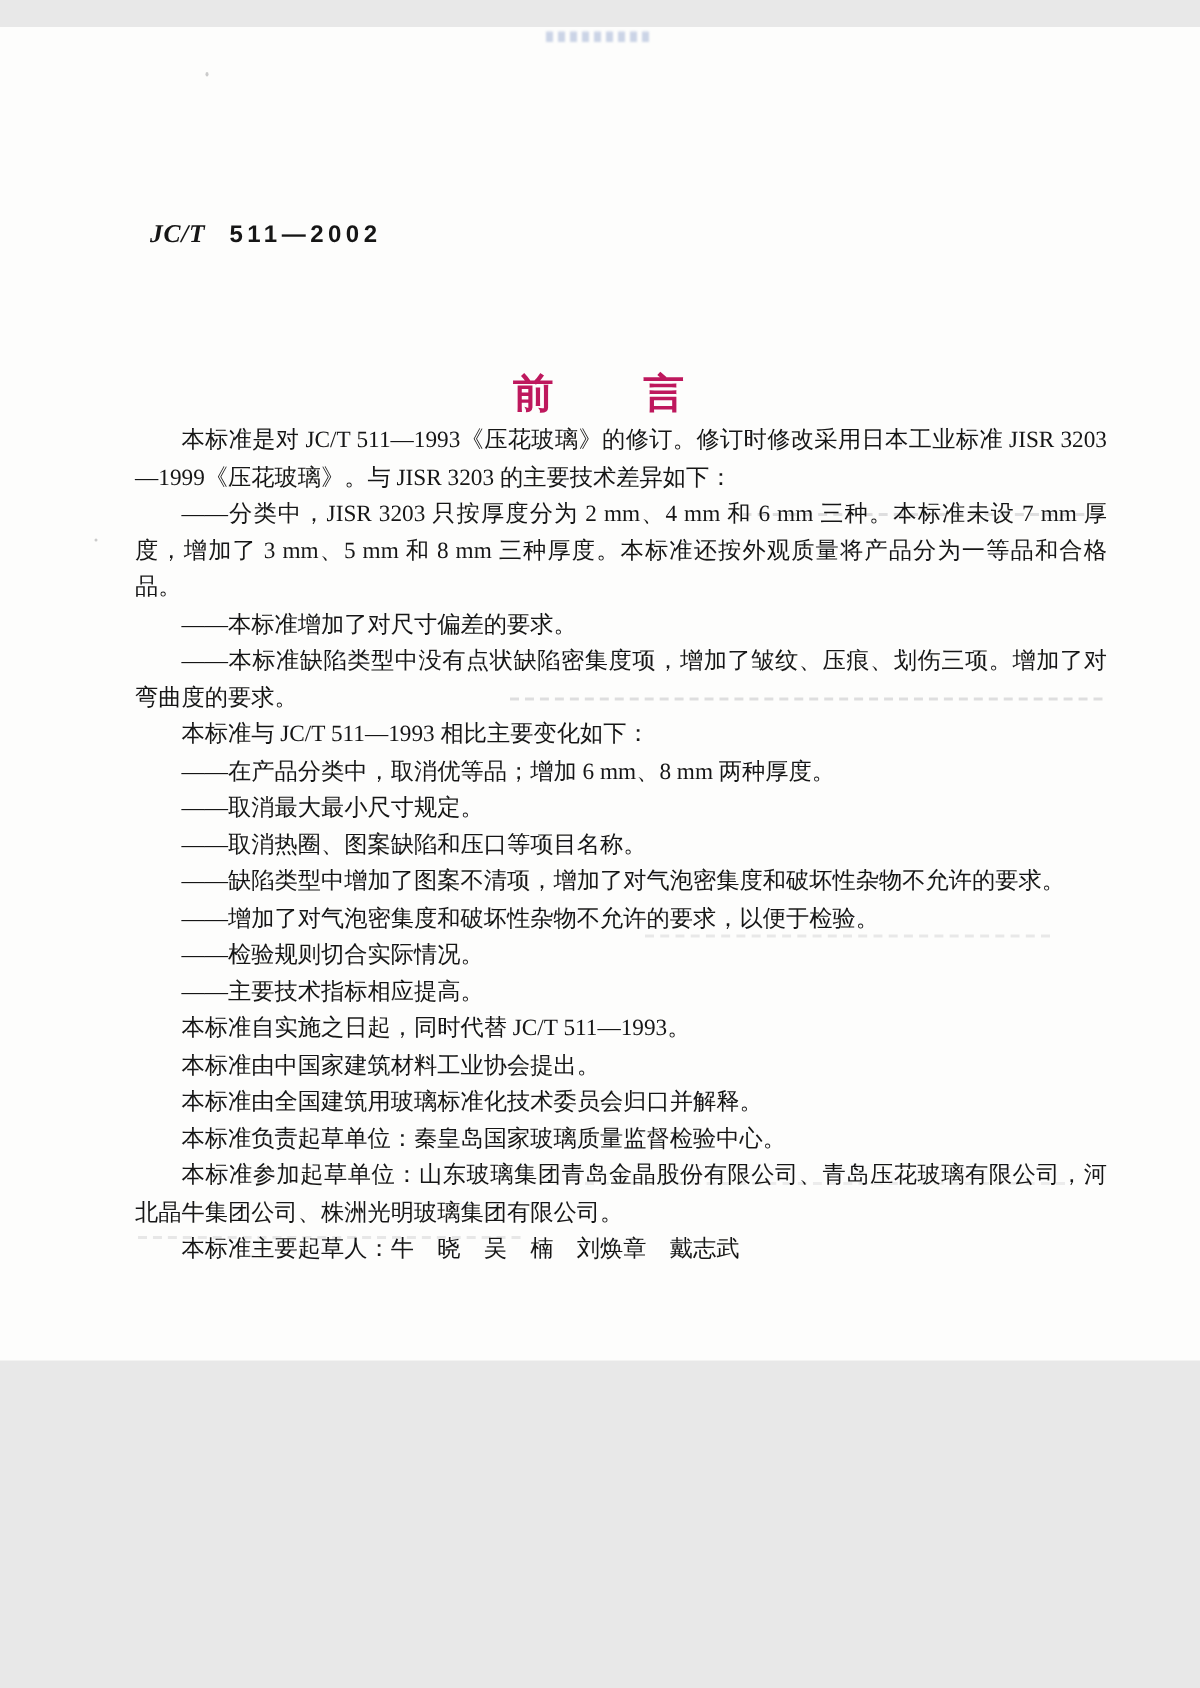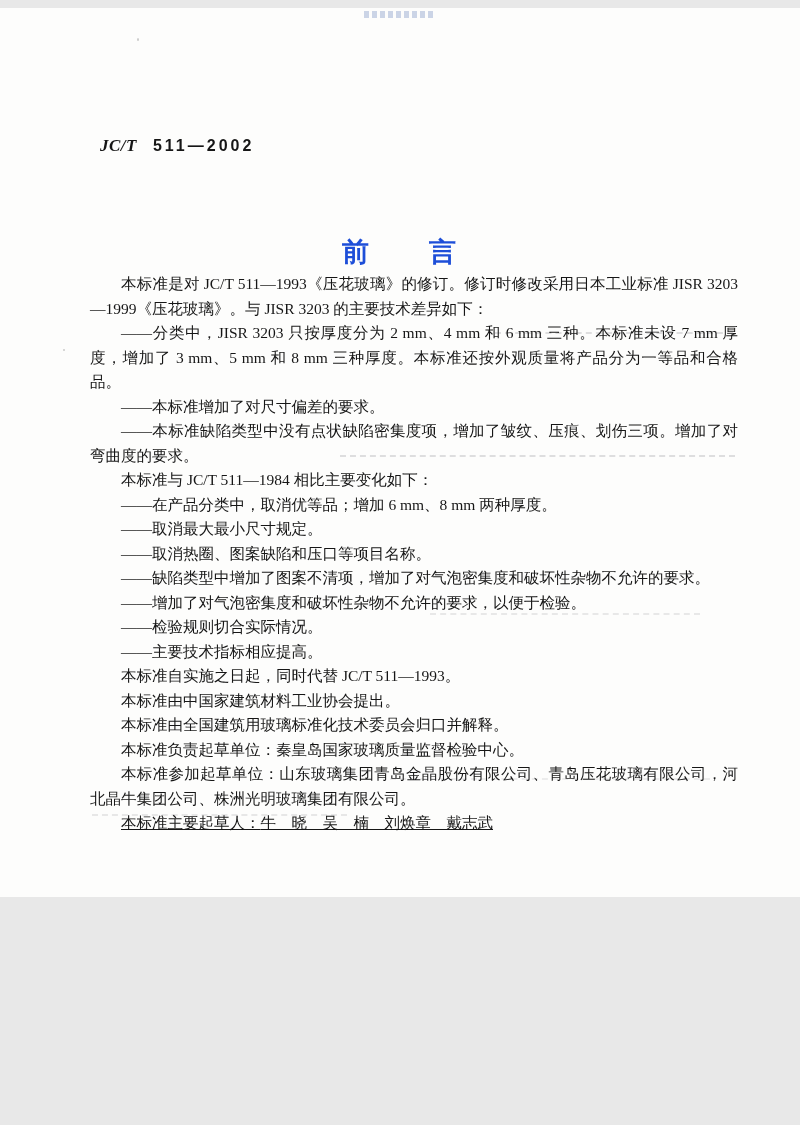--- a/index.html
+++ b/index.html
@@ -4,21 +4,21 @@
 <style>
   html, body {
     margin: 0;
     padding: 0;
     background: #e8e8e8;
   }
   .page {
     position: relative;
     width: 800px;
     height: 889px;
-    margin: 8px auto;
+    margin: 18px auto;
     background: #fdfdfc;
     overflow: hidden;
     font-family: "Liberation Serif", "DejaVu Serif", serif;
     color: #161616;
   }
 
   
   .std-header {
     position: absolute;
     top: 128px;
@@ -42,21 +42,21 @@
   
   .doc-title {
     position: absolute;
     top: 226px;
     left: 0;
     width: 100%;
     text-align: center;
     font-size: 27px;
     font-weight: bold;
     letter-spacing: 2px;
-    color: #1d4ed8;
+    color: #be185d;
   }
 
   
   .foreword {
     position: absolute;
     top: 264px;
     left: 90px;
     width: 648px;
     font-size: 15.5px;
     line-height: 24.5px;
@@ -65,21 +65,20 @@
   .foreword p {
     margin: 0;
     text-indent: 2em;
   }
 
   
   .drafters {
     display: flex;
     padding-left: 2em;
     align-items: flex-end;
-    text-decoration: underline;
   }
   .drafters .drafters-label {
     white-space: nowrap;
     flex: 0 0 auto;
   }
   .drafters .names-col {
     display: flex;
     flex-direction: column;
   }
   .drafters .names-col span {
@@ -138,21 +137,21 @@
     <span class="std-code">JC/T</span><span class="std-num">511—2002</span>
   </div>
 
   <div class="doc-title">前　　言</div>
 
   <div class="foreword">
     <p>本标准是对 JC/T 511—1993《压花玻璃》的修订。修订时修改采用日本工业标准 JISR 3203—1999《压花玻璃》。与 JISR 3203 的主要技术差异如下：</p>
     <p>——分类中，JISR 3203 只按厚度分为 2 mm、4 mm 和 6 mm 三种。本标准未设 7 mm 厚度，增加了 3 mm、5 mm 和 8 mm 三种厚度。本标准还按外观质量将产品分为一等品和合格品。</p>
     <p>——本标准增加了对尺寸偏差的要求。</p>
     <p>——本标准缺陷类型中没有点状缺陷密集度项，增加了皱纹、压痕、划伤三项。增加了对弯曲度的要求。</p>
-    <p>本标准与 JC/T 511—1984 相比主要变化如下：</p>
+    <p>本标准与 JC/T 511—1993 相比主要变化如下：</p>
     <p>——在产品分类中，取消优等品；增加 6 mm、8 mm 两种厚度。</p>
     <p>——取消最大最小尺寸规定。</p>
     <p>——取消热圈、图案缺陷和压口等项目名称。</p>
     <p>——缺陷类型中增加了图案不清项，增加了对气泡密集度和破坏性杂物不允许的要求。</p>
     <p>——增加了对气泡密集度和破坏性杂物不允许的要求，以便于检验。</p>
     <p>——检验规则切合实际情况。</p>
     <p>——主要技术指标相应提高。</p>
     <p>本标准自实施之日起，同时代替 JC/T 511—1993。</p>
     <p>本标准由中国家建筑材料工业协会提出。</p>
     <p>本标准由全国建筑用玻璃标准化技术委员会归口并解释。</p>

